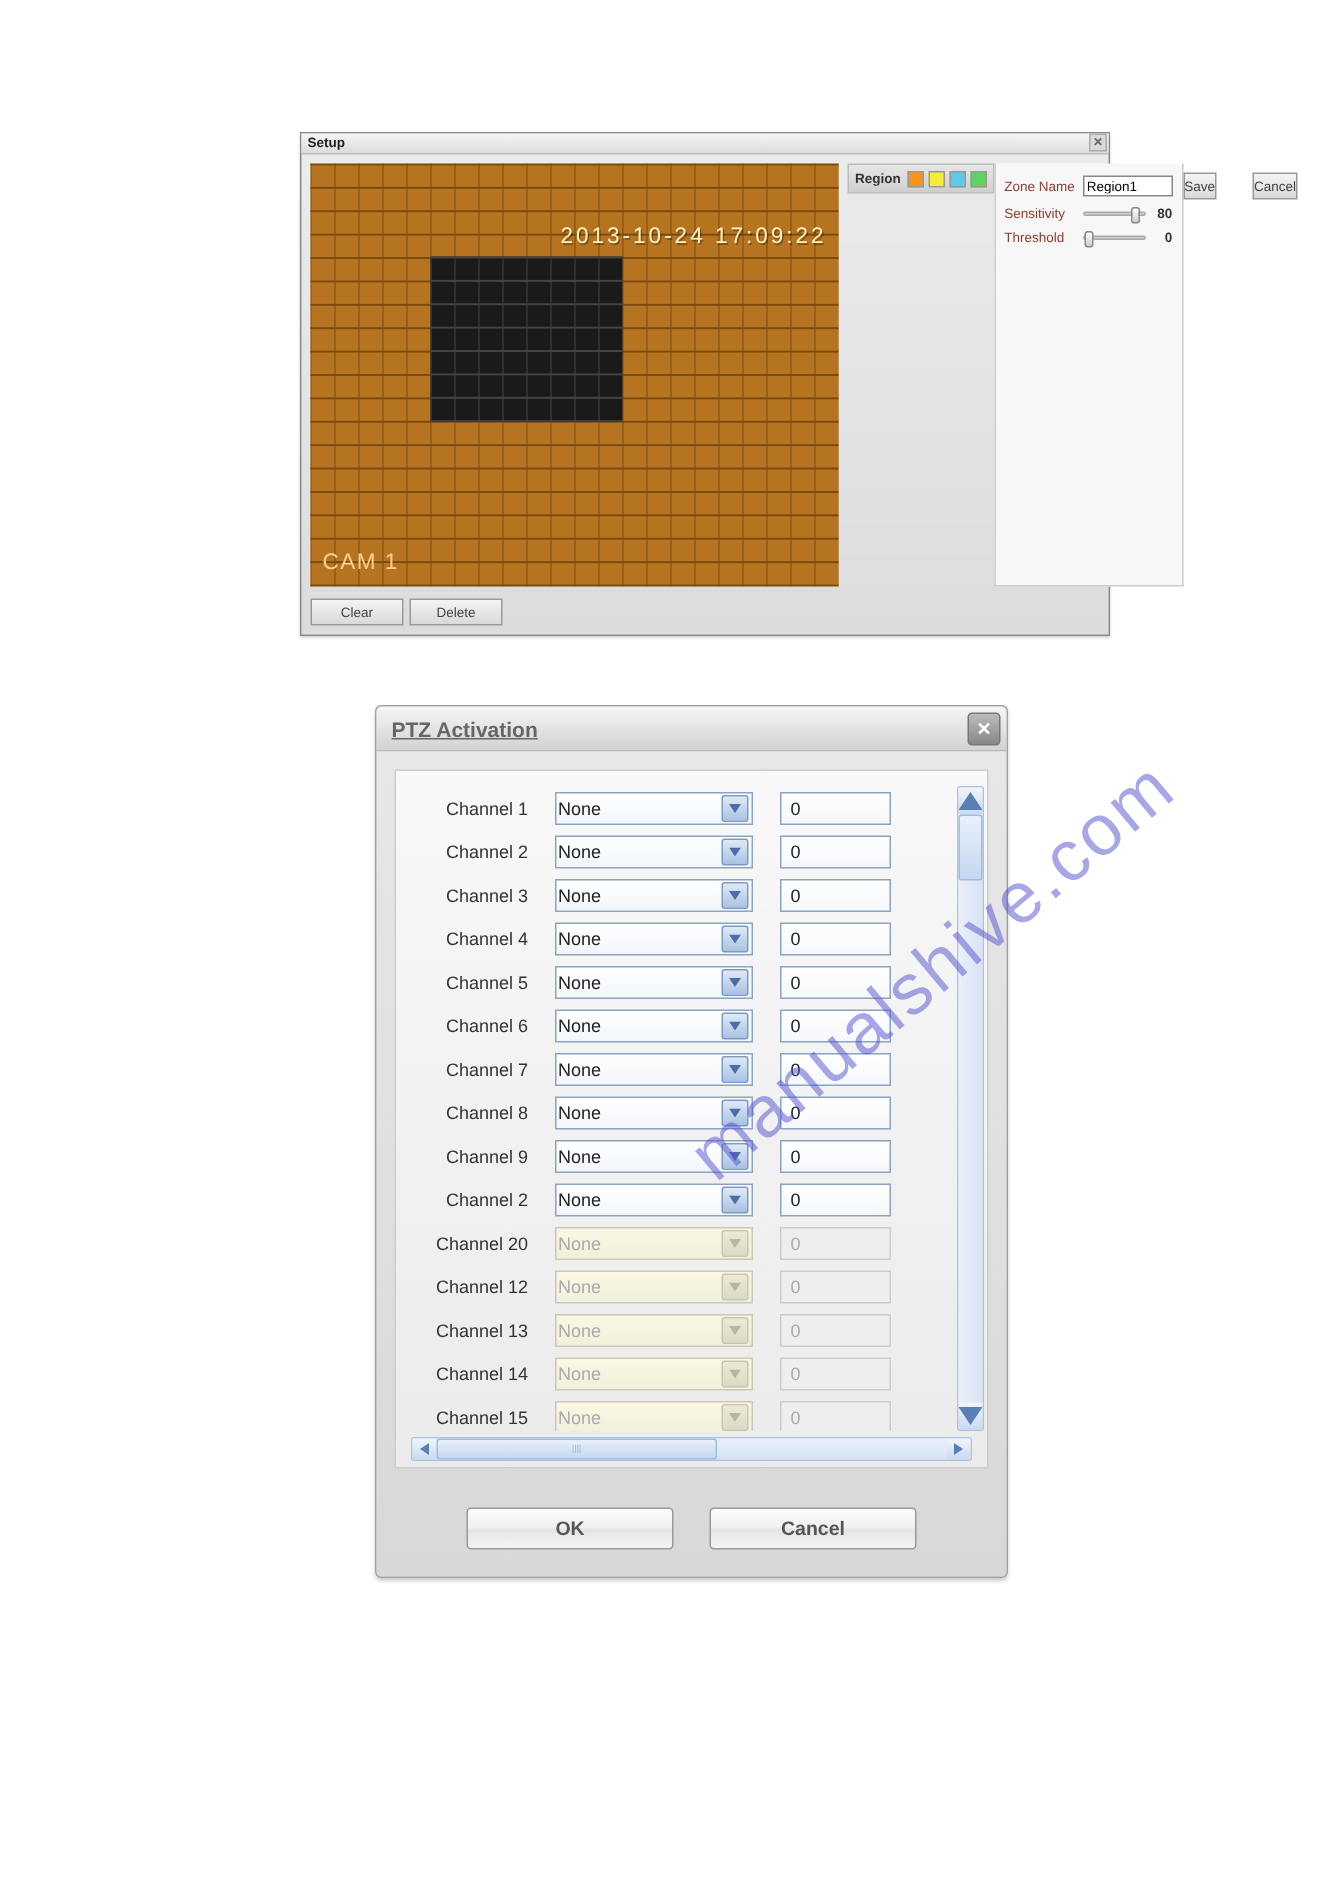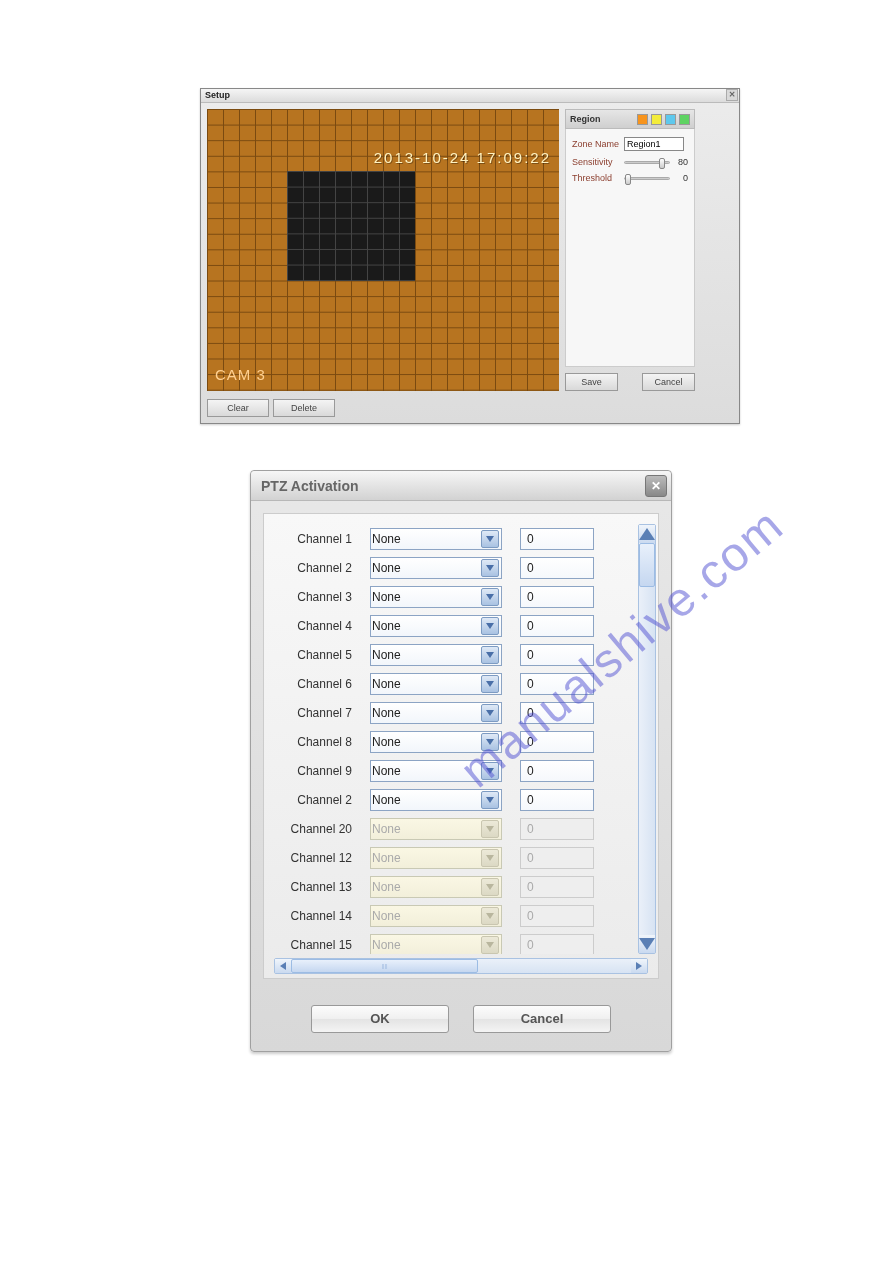--- a/index.html
+++ b/index.html
@@ -106,21 +106,21 @@
     position: absolute;
     bottom: 8px;
     left: 8px;
     color: #ffd090;
     font-size: 15px;
     letter-spacing: 1px;
   }
   .region-panel {
     width: 130px;
     display: flex;
-    flex-direction: column;
+    flex-direction: row;
   }
   .region-header {
     height: 20px;
     background: linear-gradient(#e6e6e6, #cfcfcf);
     border: 1px solid #bbb;
     display: flex;
     align-items: center;
     padding: 0 4px;
     font-weight: bold;
     font-size: 9px;
@@ -164,21 +164,21 @@
   }
   .slider-thumb {
     position: absolute;
     top: -4px;
     width: 6px;
     height: 11px;
     background: linear-gradient(#fff,#ccc);
     border: 1px solid #888;
     border-radius: 2px;
   }
-  .slider-val { width: 14px; font-size: 9px; color: #333; text-align: right; }
+  .slider-val { width: 14px; font-size: 9px; color: #333; text-align: right; font-weight: bold; }
   .region-btns {
     display: flex;
     gap: 24px;
     margin-top: 6px;
   }
   .small-btn {
     flex: 1;
     height: 18px;
     background: linear-gradient(#f4f4f4,#d9d9d9);
     border: 1px solid #999;
@@ -208,20 +208,21 @@
     height: 30px;
     background: linear-gradient(#f6f6f6,#d2d2d2);
     border-bottom: 1px solid #b8b8b8;
     border-radius: 4px 4px 0 0;
     padding-left: 10px;
     font-size: 14px;
     font-weight: bold;
     color: #666;
     line-height: 30px;
     position: relative;
+    text-decoration: underline;
   }
   .ptz-close {
     position: absolute;
     right: 4px;
     top: 4px;
     width: 22px;
     height: 22px;
     background: linear-gradient(#bbb,#888);
     border: 1px solid #777;
     border-radius: 3px;
@@ -394,21 +395,21 @@
 <div class="setup-dialog">
   <div class="setup-titlebar">
     <span>Setup</span>
     <div class="setup-close">✕</div>
   </div>
   <div class="setup-body">
     <div class="grid-area">
       <div class="grid-cells"></div>
       <div class="dark-region"></div>
       <div class="grid-timestamp">2013-10-24 17:09:22</div>
-      <div class="cam-label">CAM 3</div>
+      <div class="cam-label">CAM 1</div>
     </div>
     <div class="region-panel">
       <div class="region-header">
         <span>Region</span>
         <div class="region-swatches">
           <div class="swatch" style="background:#f7941d"></div>
           <div class="swatch" style="background:#f3ec3a"></div>
           <div class="swatch" style="background:#5ec8ed"></div>
           <div class="swatch" style="background:#5ed362"></div>
         </div>

